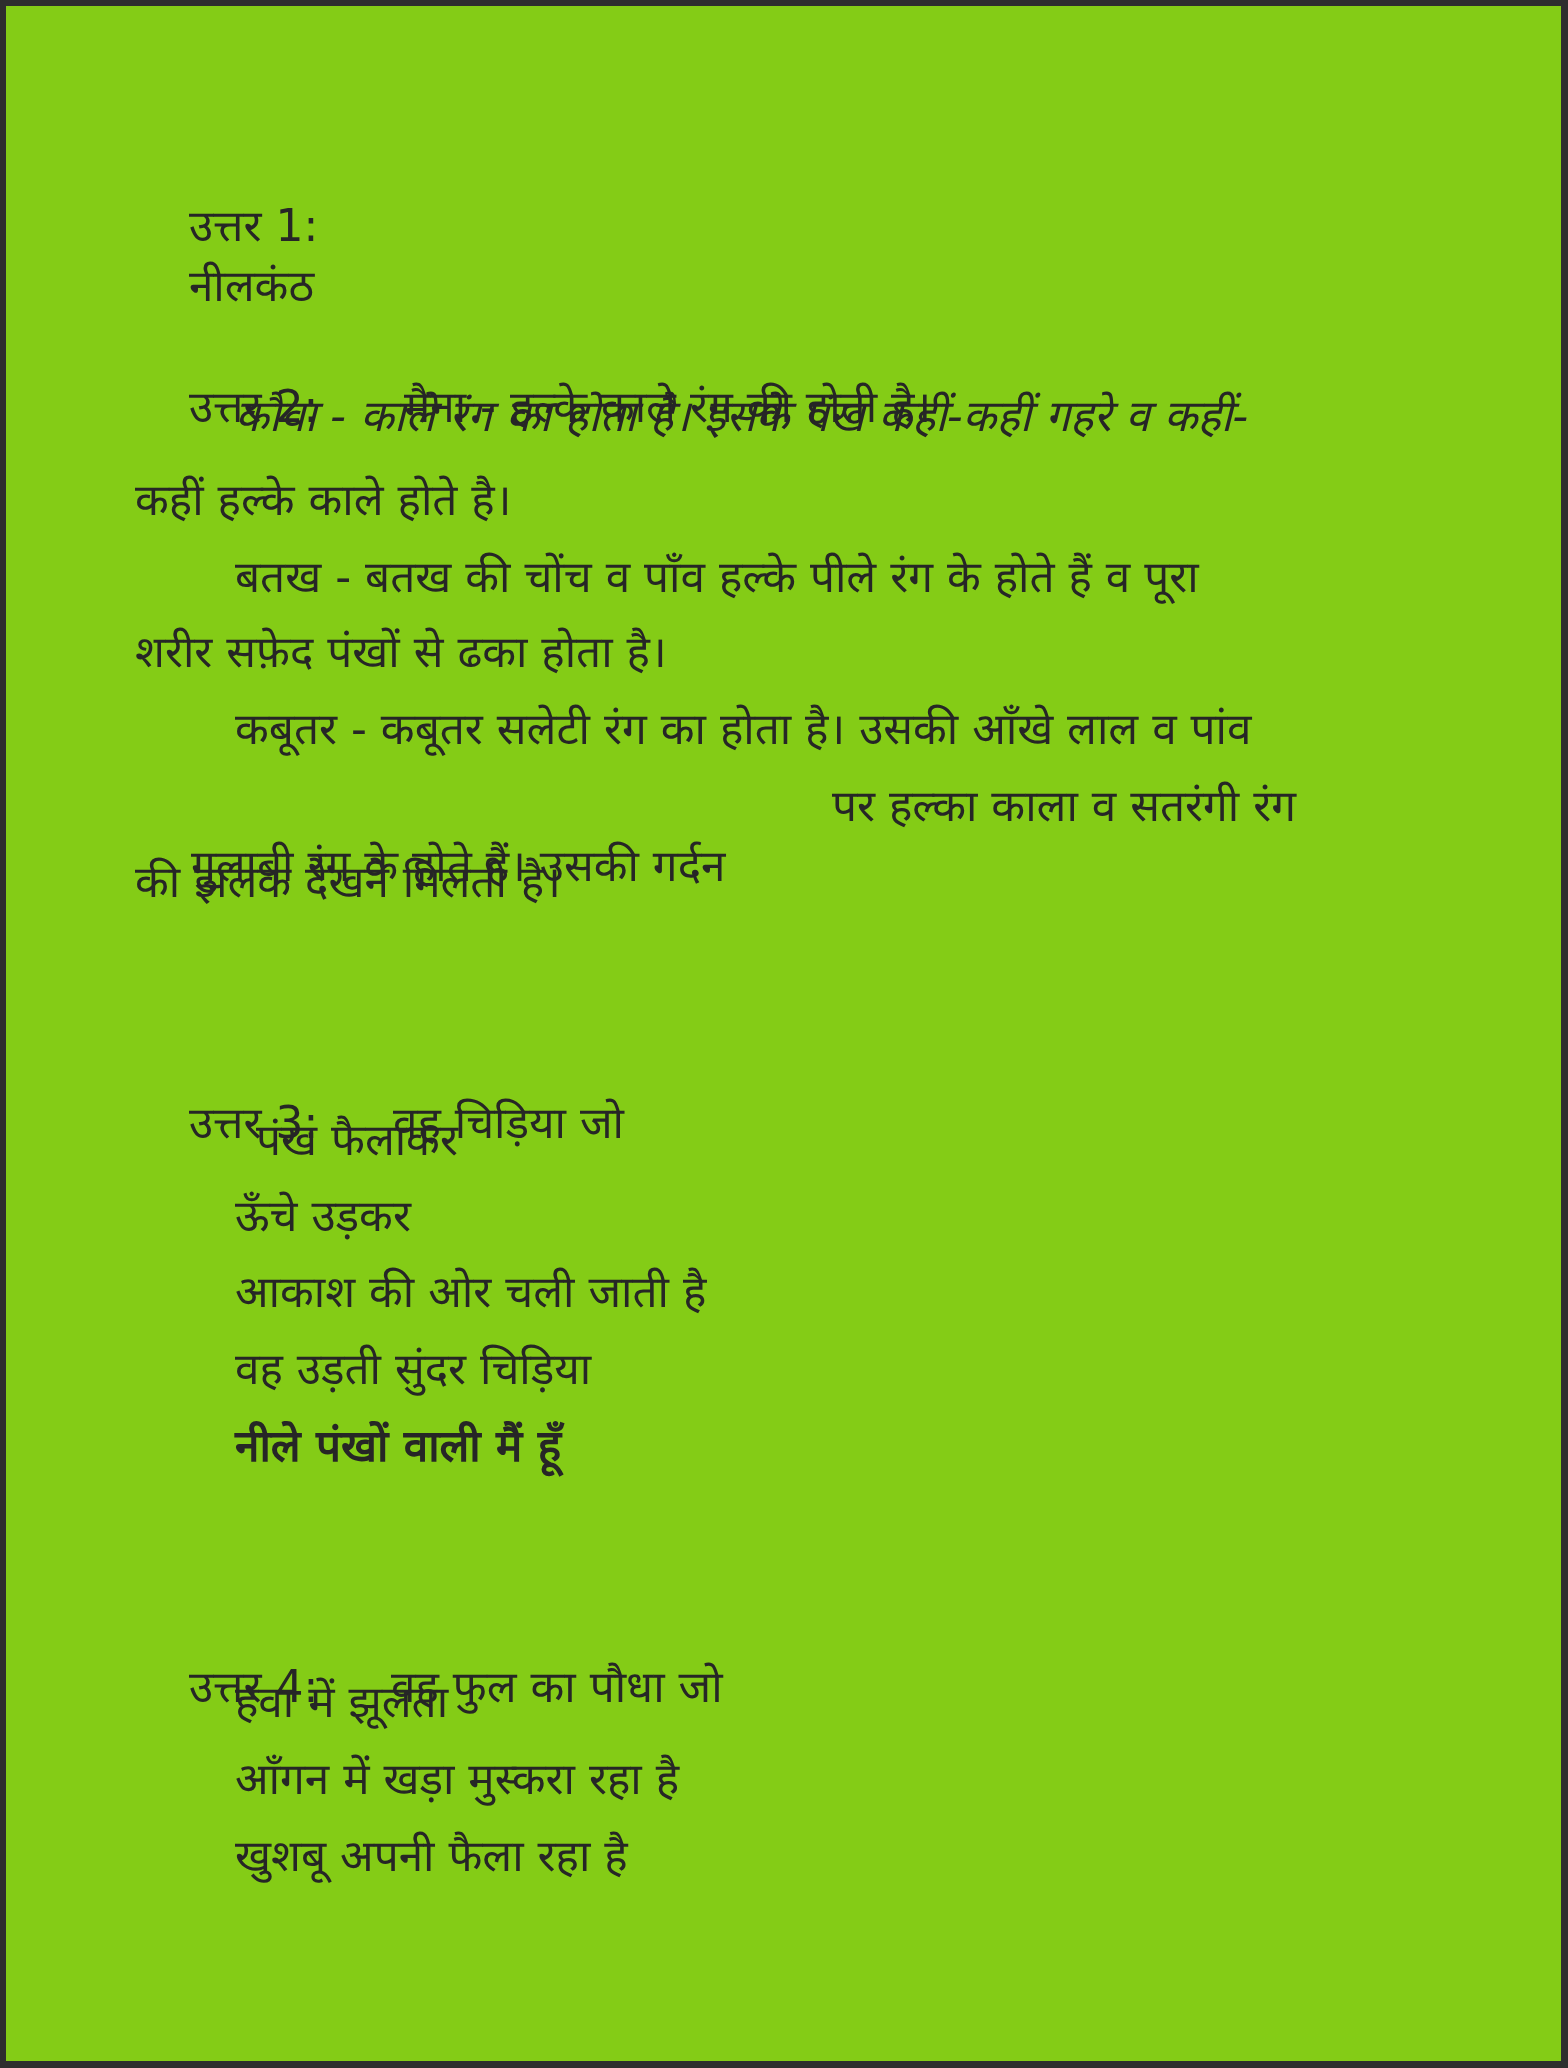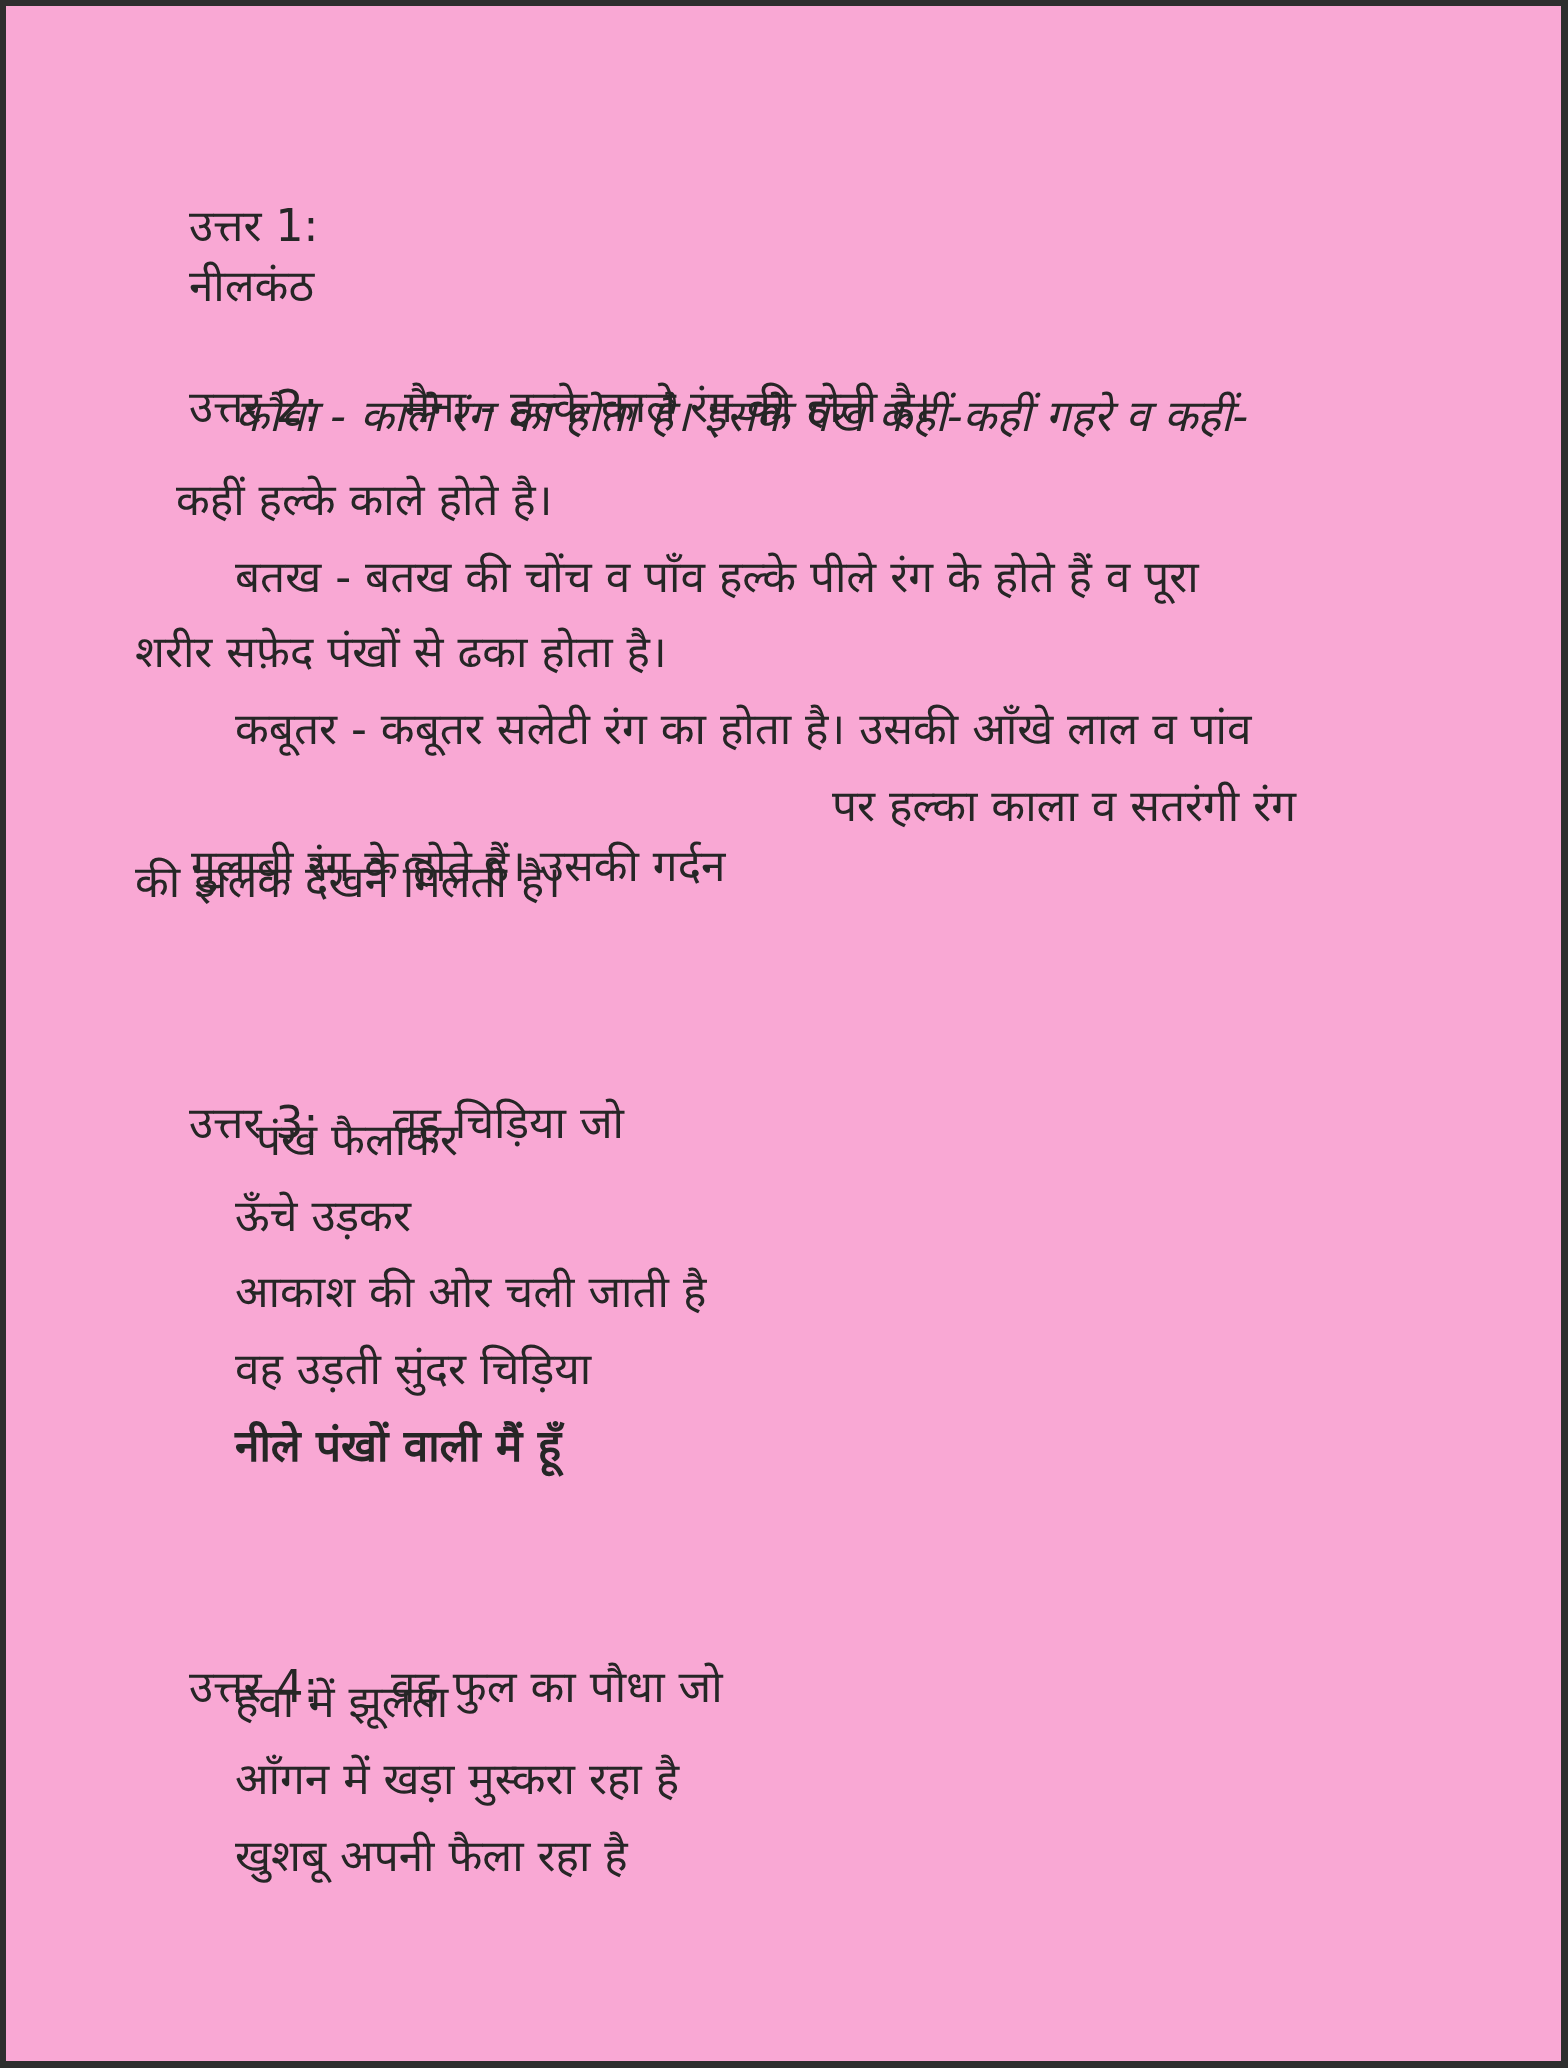--- a/index.html
+++ b/index.html
@@ -3,21 +3,21 @@
 <meta charset="utf-8">
 <style>
   html, body { margin: 0; padding: 0; }
   body {
     width: 1568px; height: 2068px; position: relative;
     background: #2e2e2e; overflow: hidden;
     font-family: "DejaVu Sans", sans-serif;
   }
   .page {
     position: absolute; left: 6px; top: 6px; right: 7px; bottom: 7px;
-    background: #f9a8d4;
+    background: #84cc16;
   }
   .line {
     position: absolute; white-space: pre; color: #262626;
     font-size: 44px; line-height: 60px; height: 60px;
   }
   .label { display: inline-block; }
 </style>
 </head>
 <body>
 
@@ -25,21 +25,21 @@
 
   <div class="line" style="left:127px; top:130px;">
     <span class="label">उत्तर 1:</span>
     <span>नीलकंठ</span>
   </div>
 
   <div class="line" style="left:127px; top:311px;">
     <span class="label" style="width:215px;">उत्तर 2:</span><span>मैना - हल्के काले रंग की होती है।</span>
   </div>
   <div class="line" style="left:229px; top:380px;font-style:italic;">कौवा - काले रंग का होता है। इसके पंख कहीं-कहीं गहरे व कहीं-</div>
-  <div class="line" style="left:129px; top:464px;margin-left:41px;">कहीं हल्के काले होते है।</div>
+  <div class="line" style="left:129px; top:464px;">कहीं हल्के काले होते है।</div>
   <div class="line" style="left:229px; top:541px;">बतख - बतख की चोंच व पाँव हल्के पीले रंग के होते हैं व पूरा</div>
   <div class="line" style="left:129px; top:616px;">शरीर सफ़ेद पंखों से ढका होता है।</div>
   <div class="line" style="left:229px; top:693px;">कबूतर - कबूतर सलेटी रंग का होता है। उसकी आँखे लाल व पांव</div>
   <div class="line" style="left:129px; top:770px;">
     <span>गुलाबी रंग के होते हैं। उसकी गर्दन</span>
   </div>
   <div class="line" style="left:826px; top:770px;">पर हल्का काला व सतरंगी रंग</div>
   <div class="line" style="left:129px; top:846px;">की झलक देखने मिलती है।</div>
 
   <div class="line" style="left:127px; top:1027px;">

